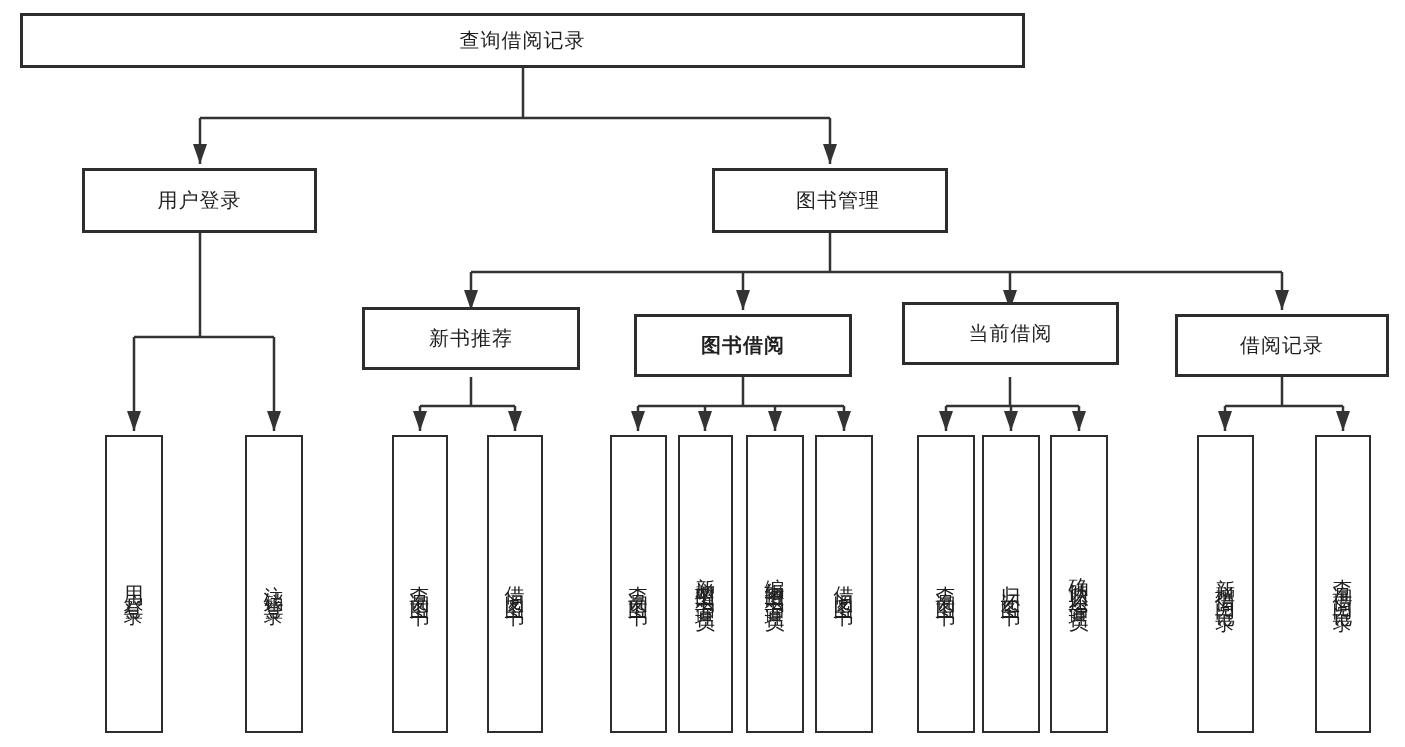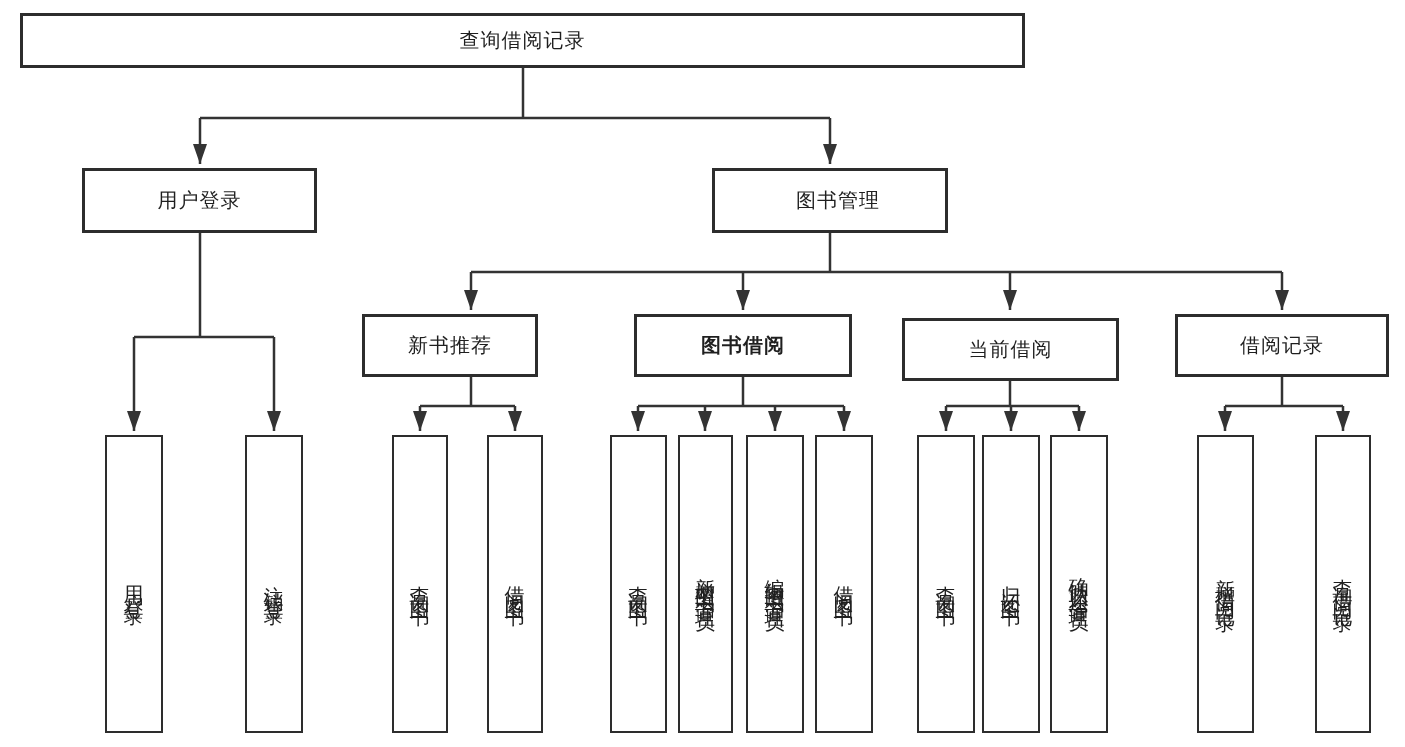--- a/index.html
+++ b/index.html
@@ -118,27 +118,27 @@
     <span class="hlabel">查询借阅记录</span>
   </div>
 
   <div class="box" style="left:82px; top:168px; width:235px; height:65px;">
     <span class="hlabel">用户登录</span>
   </div>
   <div class="box" style="left:712px; top:168px; width:236px; height:65px;padding-left:16px;">
     <span class="hlabel">图书管理</span>
   </div>
 
-  <div class="box" style="left:362px; top:314px; width:176px; height:63px;">
+  <div class="box" style="left:362px; top:307px; width:218px; height:63px;">
     <span class="hlabel">新书推荐</span>
   </div>
   <div class="box" style="left:634px; top:314px; width:218px; height:63px;font-weight:bold;">
     <span class="hlabel">图书借阅</span>
   </div>
-  <div class="box" style="left:902px; top:318px; width:217px; height:63px;text-align:right;">
+  <div class="box" style="left:902px; top:302px; width:217px; height:63px;text-align:right;">
     <span class="hlabel">当前借阅</span>
   </div>
   <div class="box" style="left:1175px; top:314px; width:214px; height:63px;font-family:Liberation Serif, serif;">
     <span class="hlabel">借阅记录</span>
   </div>
 
   <div class="box leaf" style="left:105px; top:435px; width:58px; height:298px;">
     <span class="vlabel">用户登录</span>
   </div>
   <div class="box leaf" style="left:245px; top:435px; width:58px; height:298px;">

